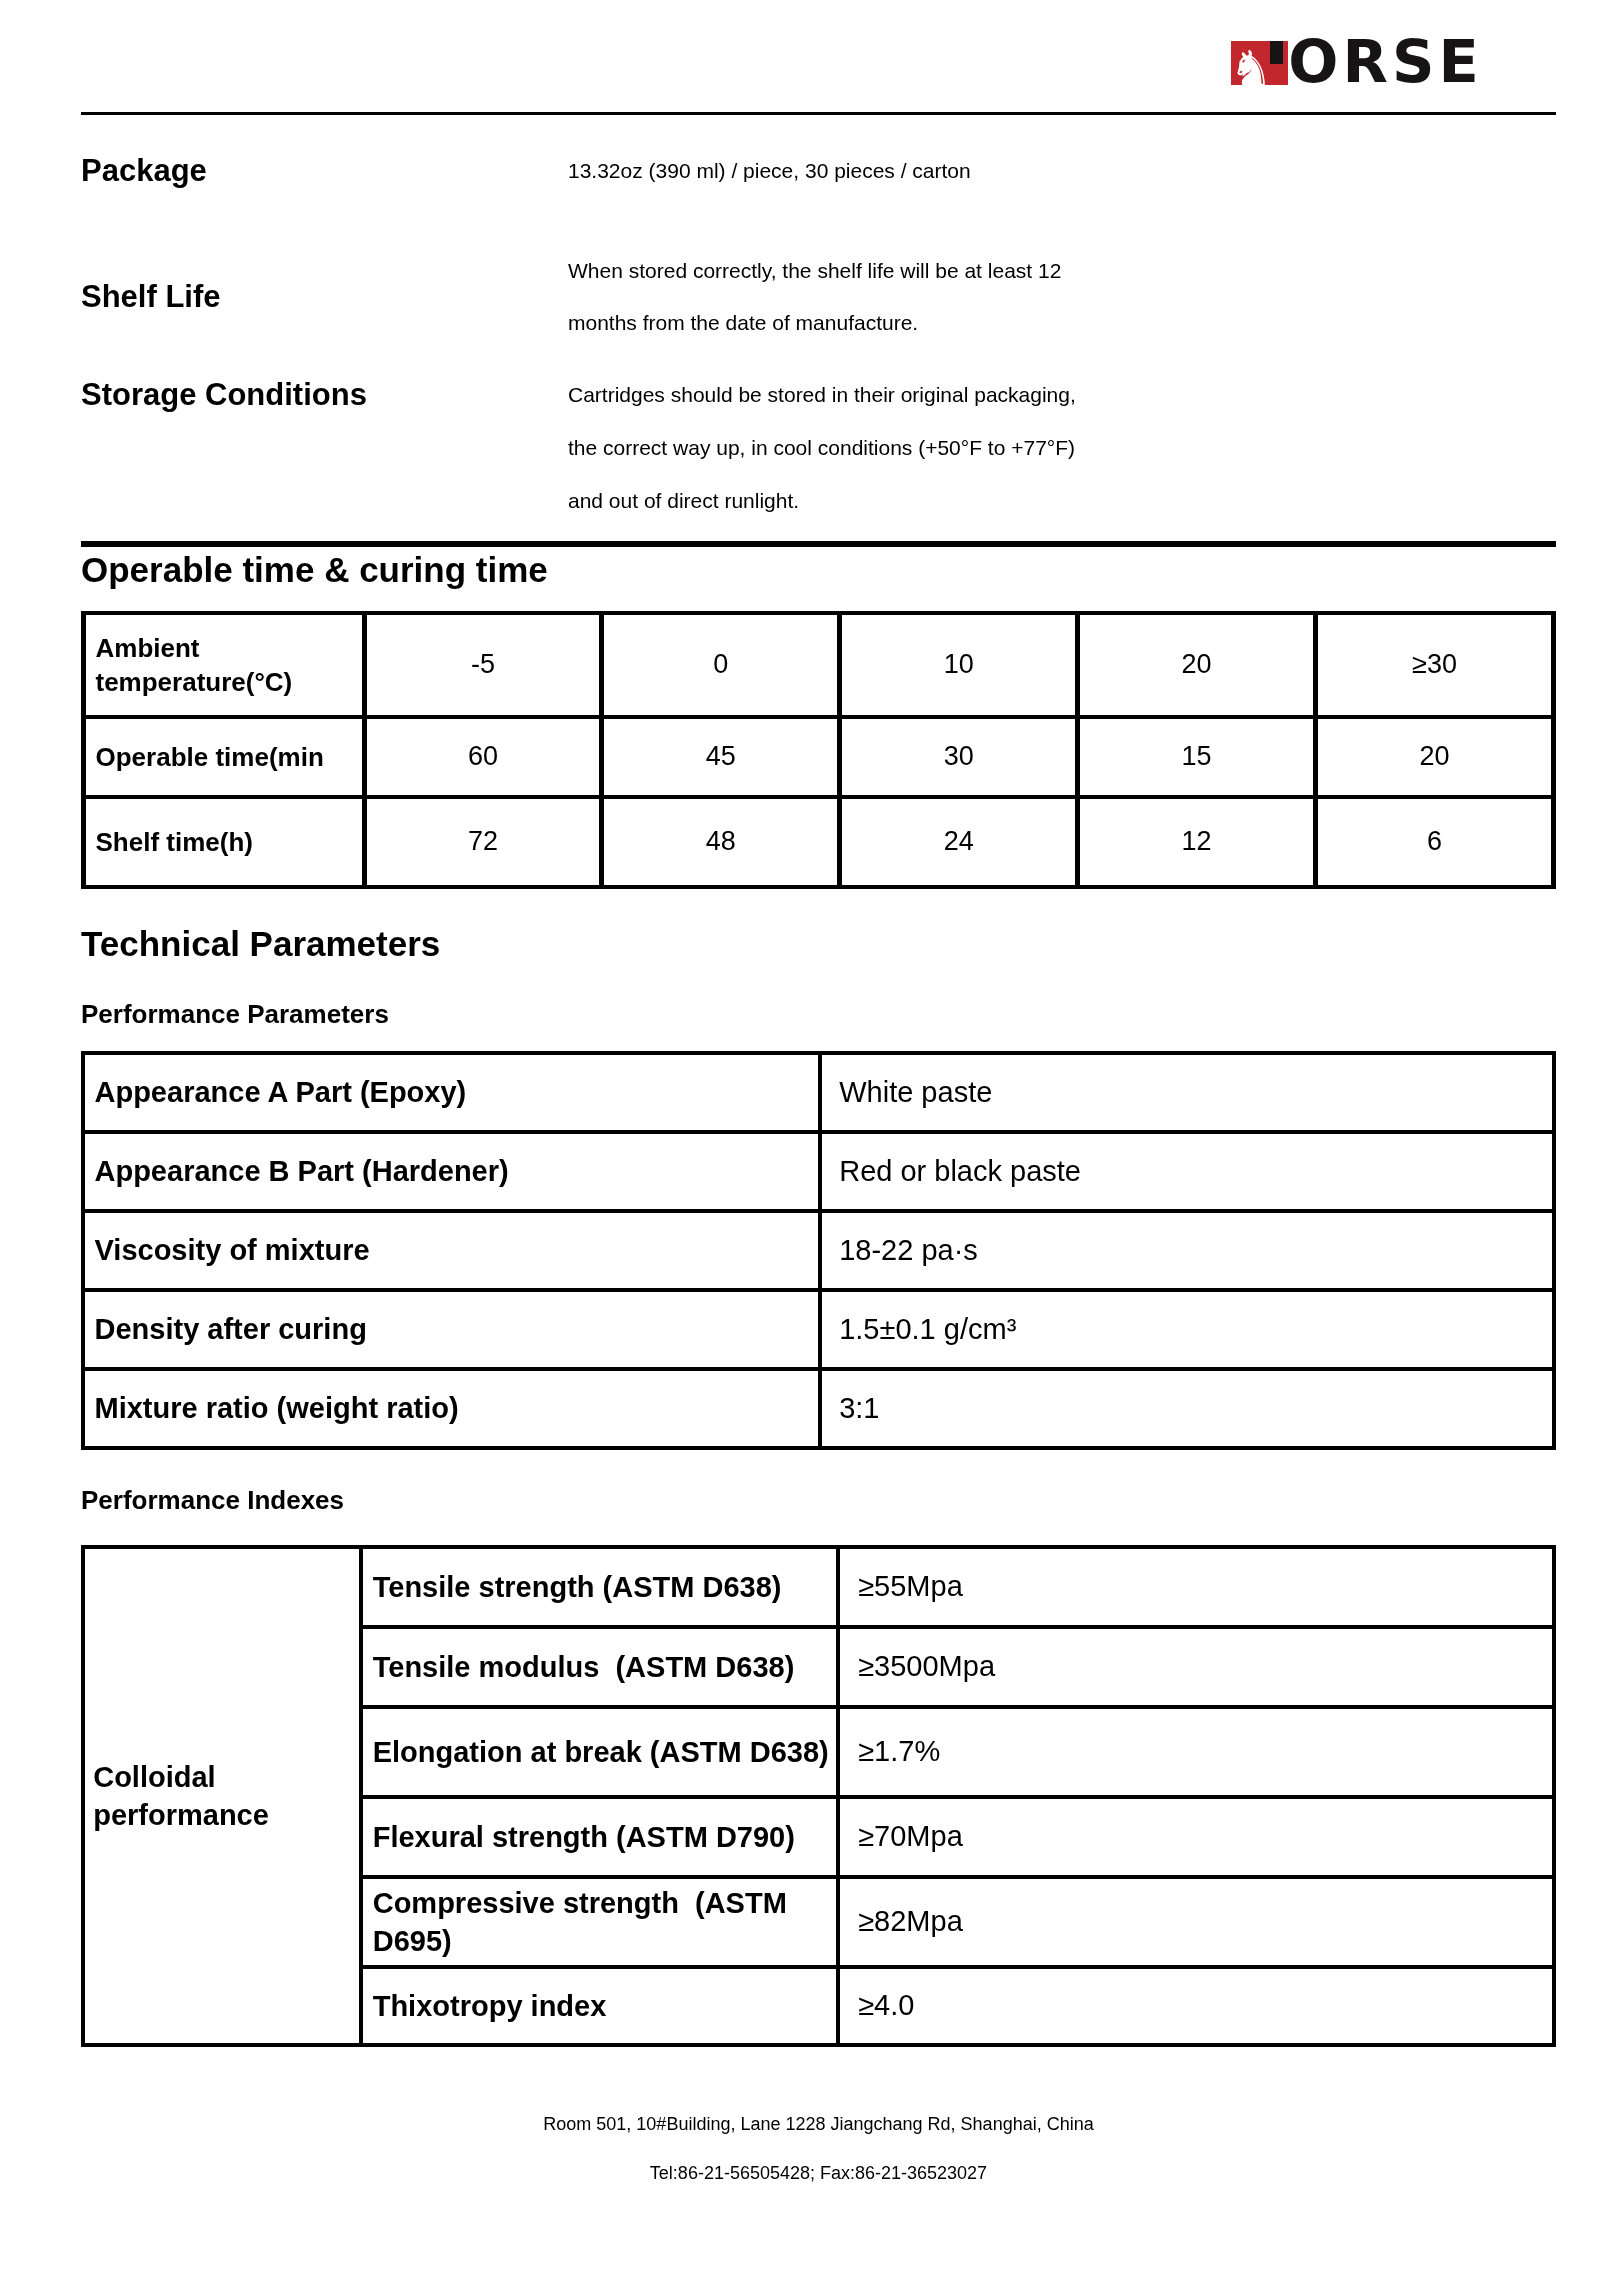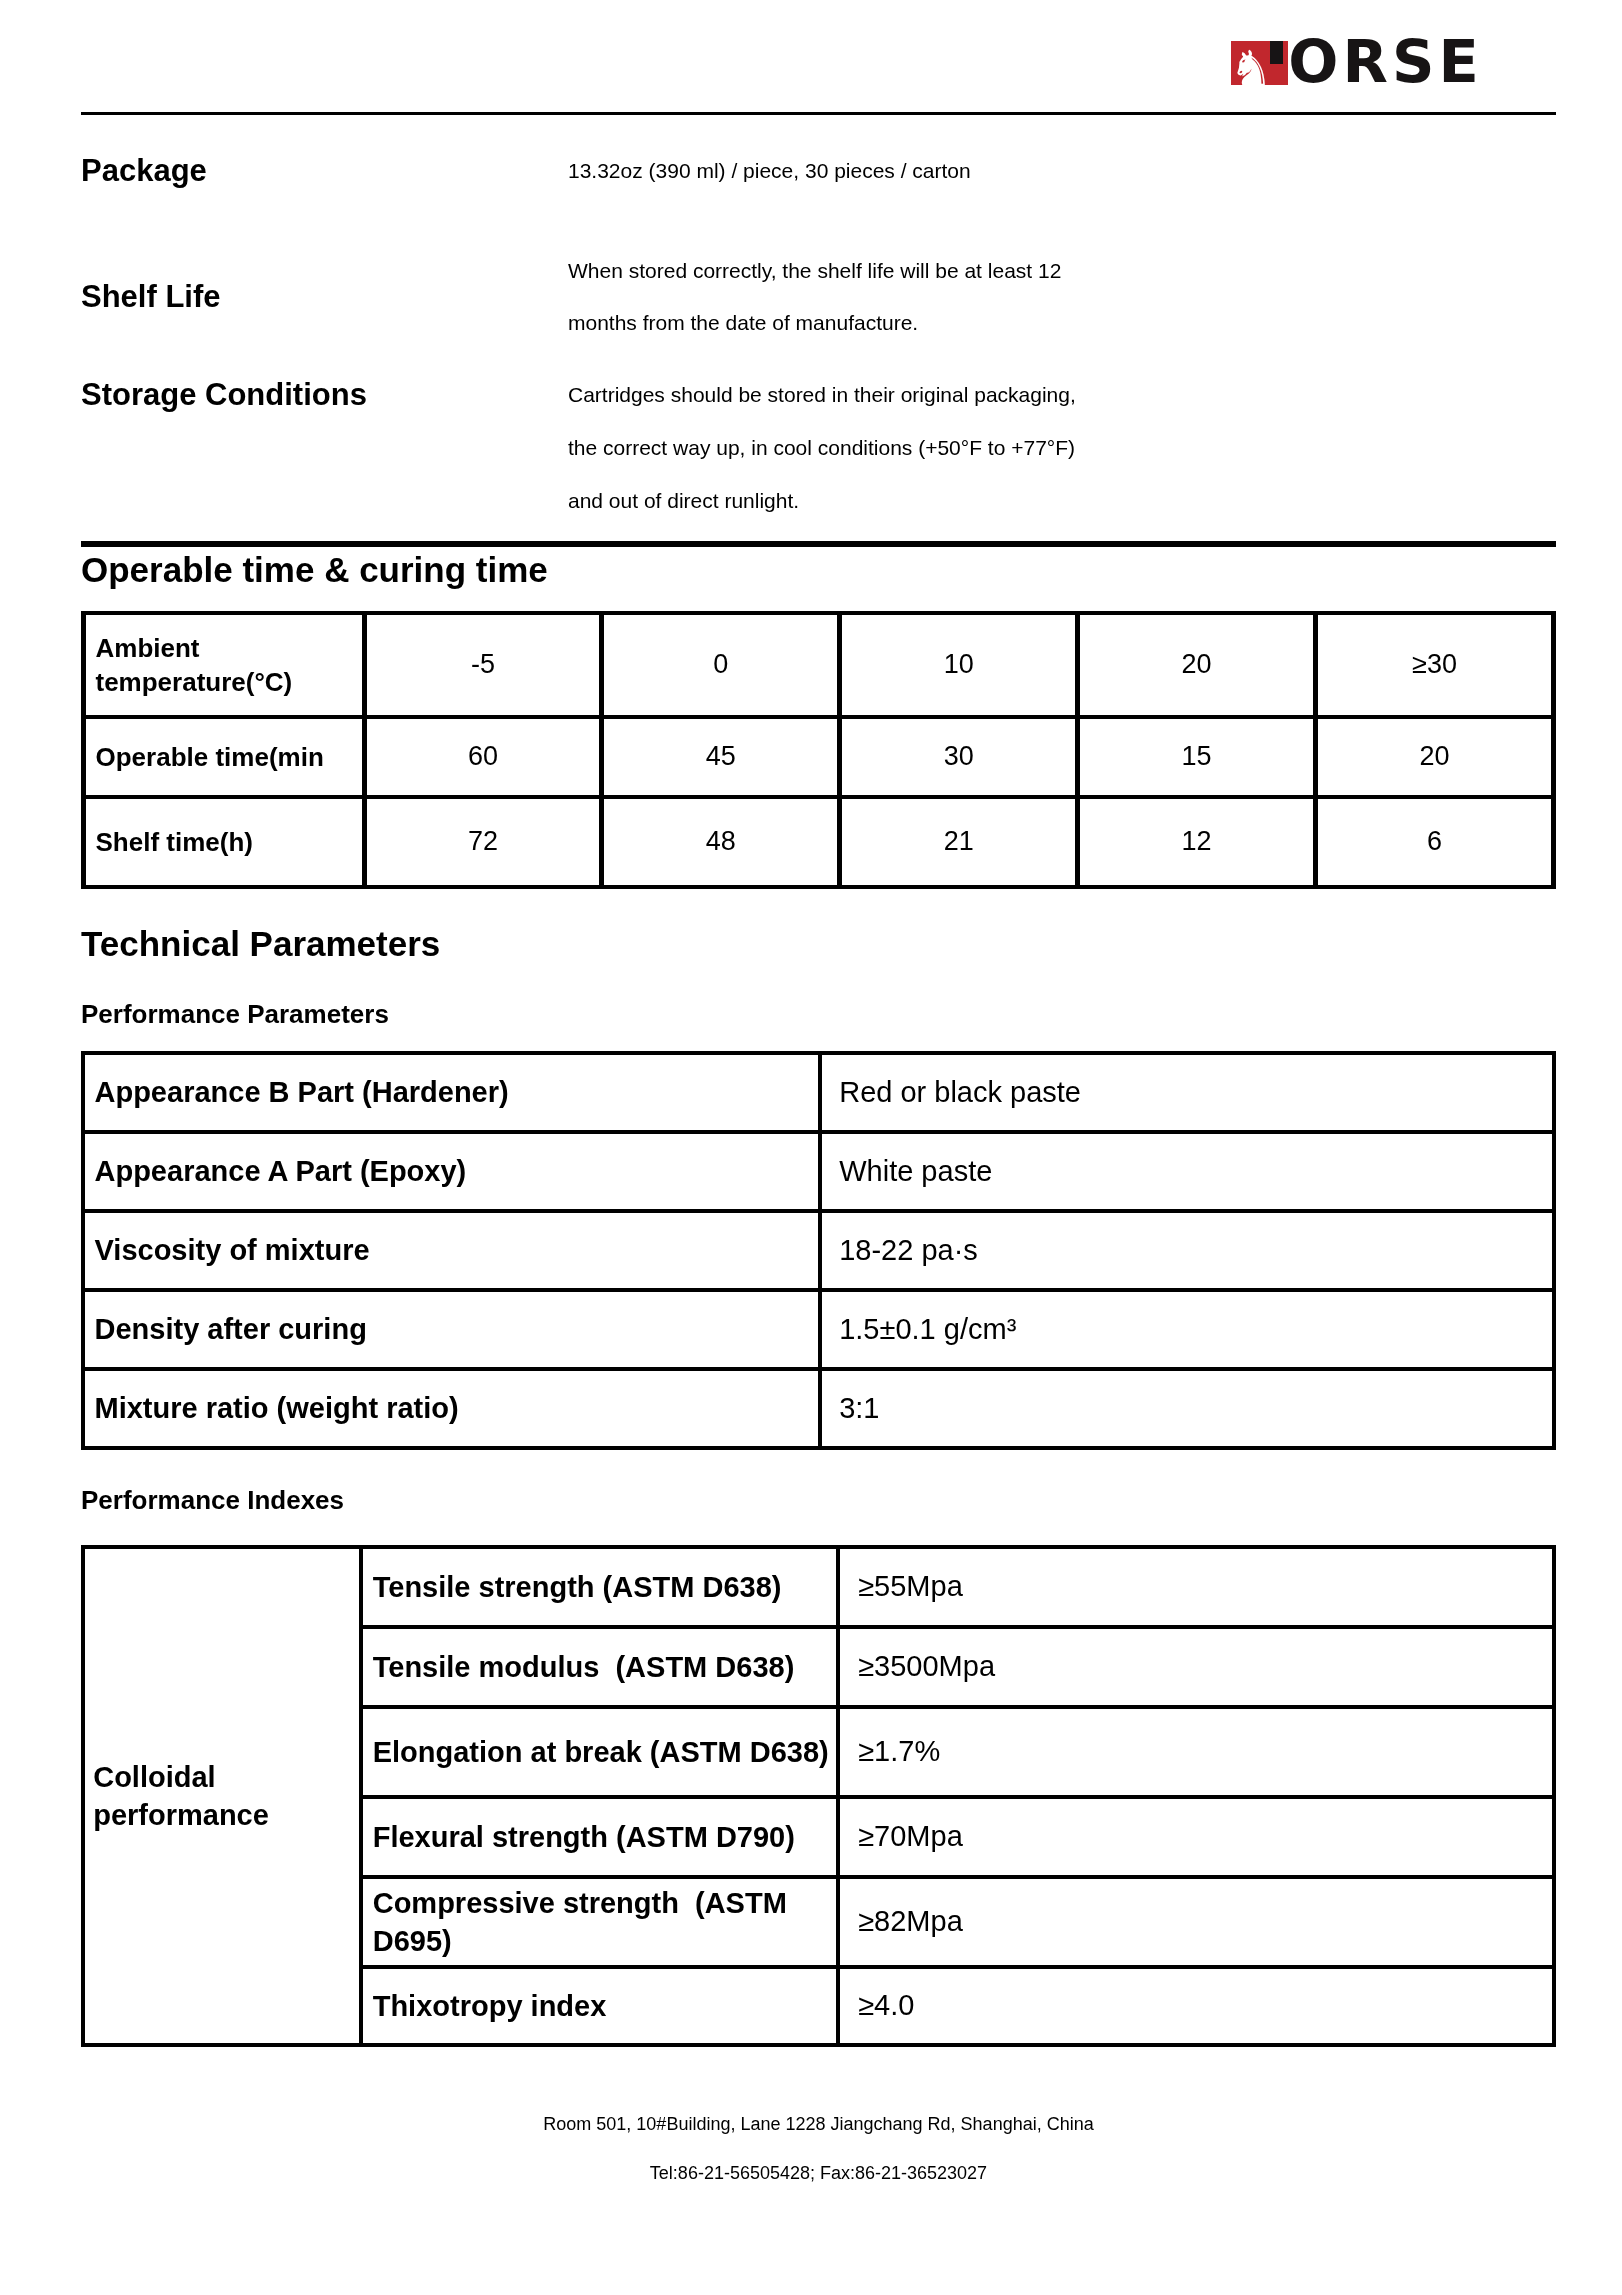--- a/index.html
+++ b/index.html
@@ -143,40 +143,40 @@
         <td class="val">60</td>
         <td class="val">45</td>
         <td class="val">30</td>
         <td class="val">15</td>
         <td class="val">20</td>
       </tr>
       <tr class="r3">
         <td class="lbl nowrap">Shelf time(h)</td>
         <td class="val">72</td>
         <td class="val">48</td>
-        <td class="val">21</td>
+        <td class="val">24</td>
         <td class="val">12</td>
         <td class="val">6</td>
       </tr>
     </tbody>
       </table>
 
     <div class="h-section tech">Technical Parameters</div>
 
     <div class="h-sub">Performance Parameters</div>
 
     <table class="t2">
       <tbody>
           <tr>
+        <td class="lbl">Appearance A Part (Epoxy)</td>
+        <td class="val">White paste</td>
+      </tr>
+      <tr>
         <td class="lbl">Appearance B Part (Hardener)</td>
         <td class="val">Red or black paste</td>
-      </tr>
-      <tr>
-        <td class="lbl">Appearance A Part (Epoxy)</td>
-        <td class="val">White paste</td>
       </tr>
       <tr>
         <td class="lbl">Viscosity of mixture</td>
         <td class="val">18-22 pa·s</td>
       </tr>
       <tr>
         <td class="lbl">Density after curing</td>
         <td class="val">1.5±0.1 g/cm³</td>
       </tr>
       <tr>

